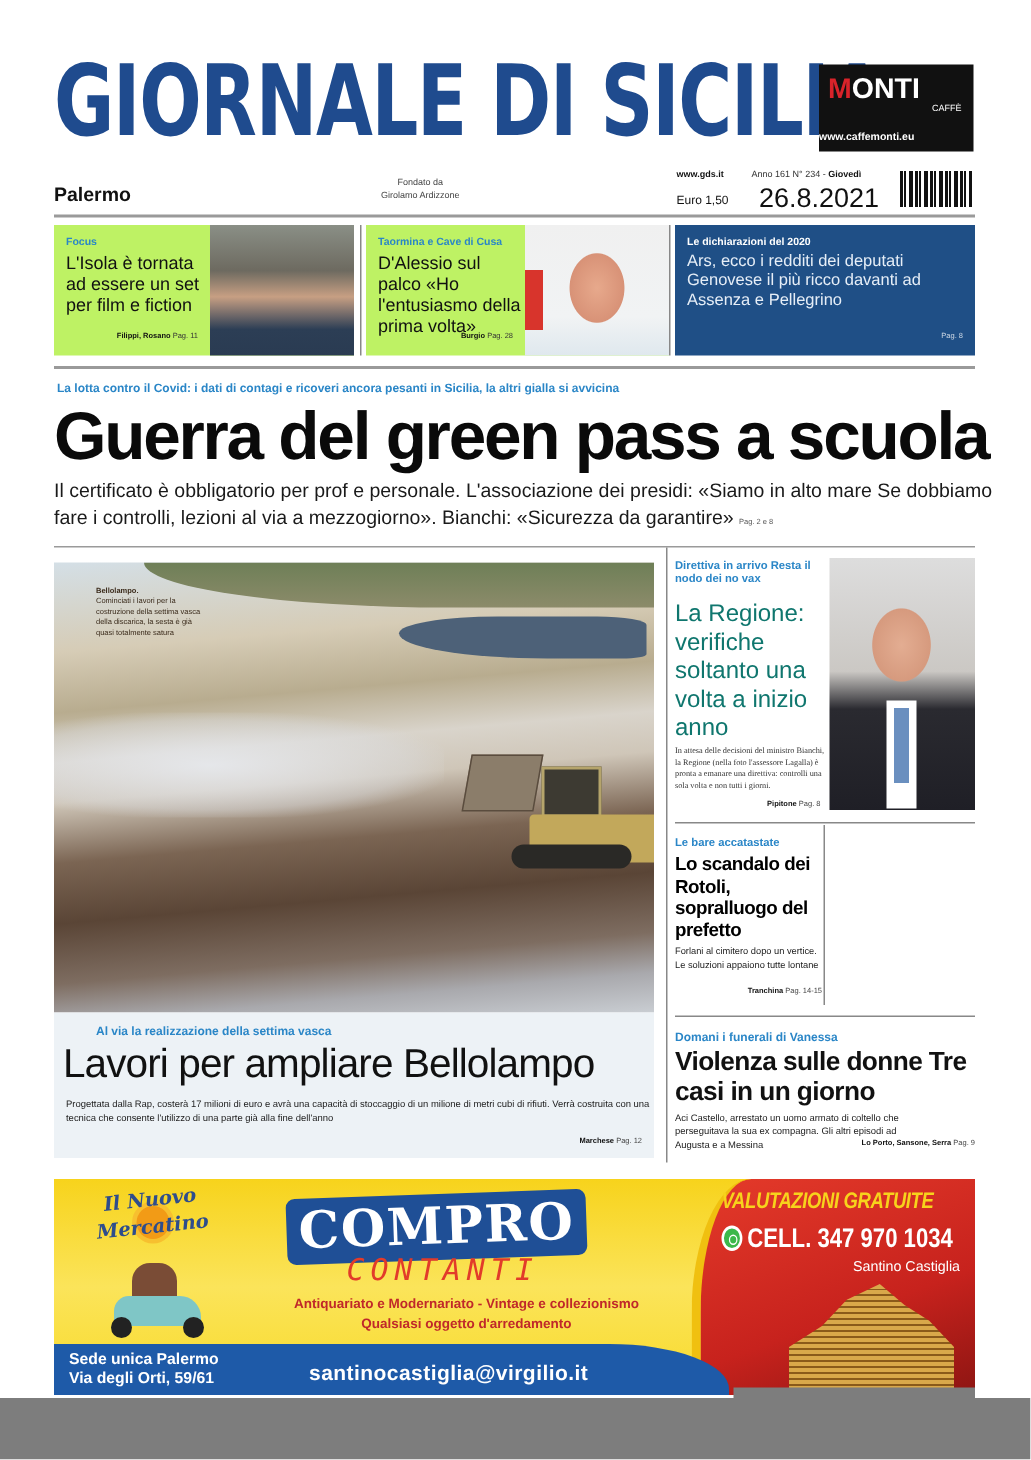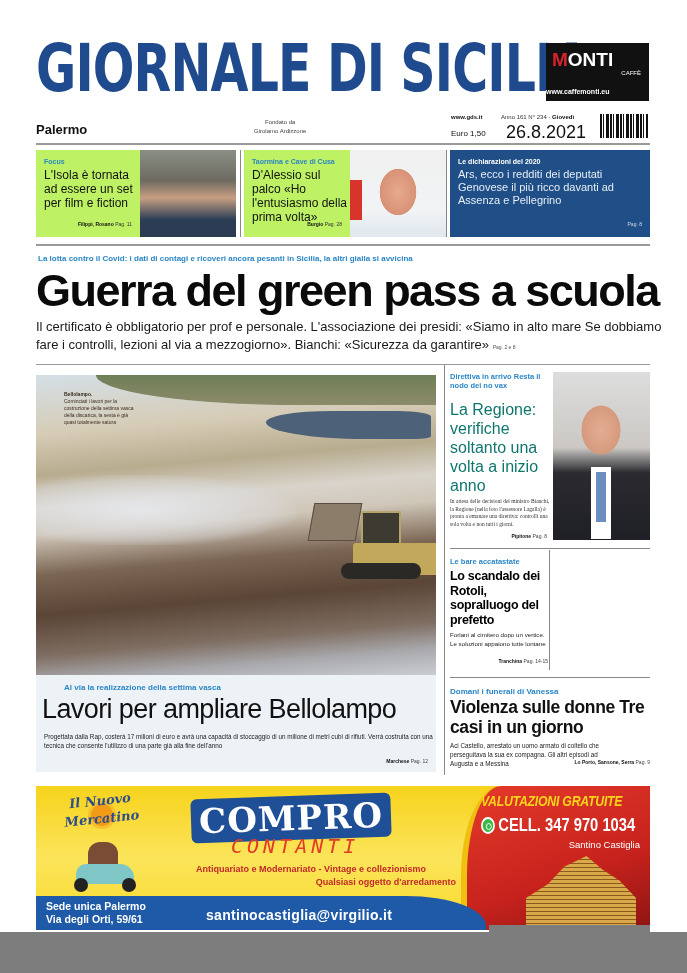--- a/index.html
+++ b/index.html
@@ -132,21 +132,21 @@
   .ad .sun { position: absolute; left: 55px; top: 18px; width: 22px; height: 22px; border-radius: 50%; background: #f29b16; box-shadow: 0 0 0 3px #f7c02f; }
   .ad .scooter { position: absolute; left: 34px; top: 56px; width: 68px; height: 50px; }
   .ad .scooter .wheel1, .ad .scooter .wheel2 { position: absolute; bottom: 0; width: 14px; height: 14px; border-radius: 50%; background: #222; }
   .ad .scooter .wheel1 { left: 4px; } .ad .scooter .wheel2 { right: 2px; }
   .ad .scooter .frame { position: absolute; left: 6px; bottom: 8px; width: 58px; height: 20px; background: #7fc6c6; border-radius: 10px 14px 4px 4px; }
   .ad .scooter .rider { position: absolute; left: 18px; top: 0; width: 30px; height: 26px; background: #7a4c36; border-radius: 12px 12px 4px 4px; }
   .ad .compro-box { position: absolute; left: 155px; top: 10px; width: 200px; height: 44px; background: #1f4f96; border-radius: 6px; transform: rotate(-2deg); }
   .ad .compro-text { position: absolute; left: 0; right: 0; top: 0; font-family: "DejaVu Serif", serif; font-weight: bold; font-size: 34px; line-height: 44px; color: #fff; text-align: center; letter-spacing: 1px; }
   .ad .contanti { position: absolute; left: 195px; top: 48px; font-family: "DejaVu Sans Mono", monospace; font-size: 20px; color: #e23b2a; letter-spacing: 4px; font-style: italic; }
   .ad .line1 { position: absolute; left: 130px; top: 78px; width: 290px; text-align: center; font-size: 9px; font-weight: bold; color: #c0282a; }
-  .ad .line2 { position: absolute; left: 130px; top: 91px; width: 290px; text-align: right; font-size: 9px; font-weight: bold; color: #c0282a; }
+  .ad .line2 { position: absolute; left: 130px; top: 91px; width: 290px; text-align: center; font-size: 9px; font-weight: bold; color: #c0282a; }
   .ad .addr { position: absolute; left: 10px; top: 114px; font-size: 10.5px; font-weight: bold; color: #fff; line-height: 13px; }
   .ad .email { position: absolute; left: 170px; top: 121px; font-size: 14px; font-weight: bold; color: #fff; letter-spacing: 0.3px; }
   .ad .valutazioni { position: absolute; left: 445px; top: 6px; font-size: 15px; font-weight: bold; font-style: italic; color: #f7d31c; transform: scaleX(0.82); transform-origin: left; white-space: nowrap; letter-spacing: -0.3px; }
   .ad .cell { position: absolute; left: 445px; top: 29px; font-size: 18px; font-weight: bold; color: #fff; transform: scaleX(0.82); transform-origin: left; white-space: nowrap; display: flex; align-items: center; gap: 4px; }
   .ad .wa-icon { display: inline-block; width: 17px; height: 17px; border-radius: 50%; background: #3cb84a; border: 2px solid #fff; position: relative; }
   .ad .wa-icon::after { content: ""; position: absolute; left: 4px; top: 4px; width: 5px; height: 5px; border: 1.5px solid #fff; border-radius: 50%; }
   .ad .owner { position: absolute; right: 10px; top: 53px; font-size: 9.5px; color: #fff; }
   .ad .coins { position: absolute; left: 490px; top: 70px; width: 110px; height: 70px;
     background: repeating-linear-gradient(180deg, #d9a84a 0 3px, #8a5a1a 3px 4px);
     clip-path: polygon(0 60%, 20% 40%, 35% 15%, 55% 0, 70% 20%, 85% 35%, 100% 60%, 100% 100%, 0 100%); }

